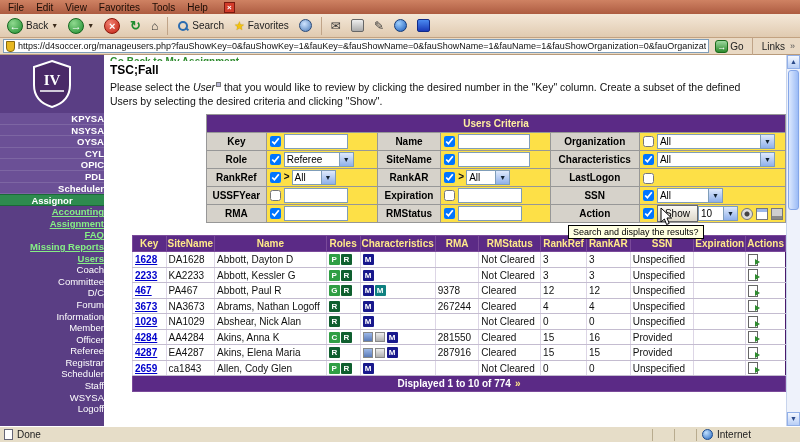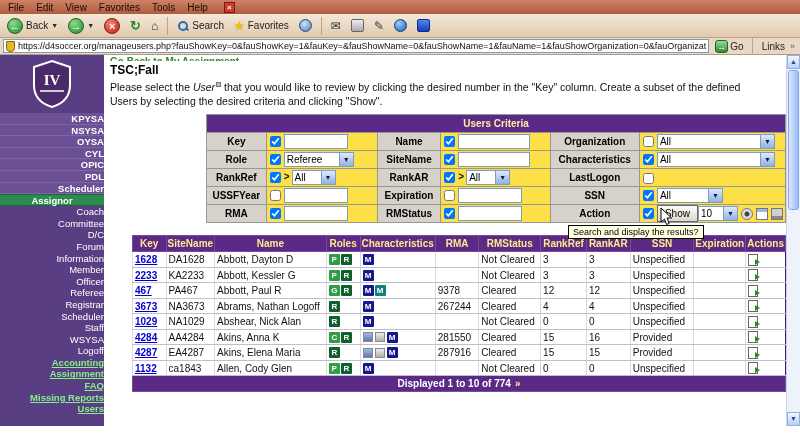--- a/index.html
+++ b/index.html
@@ -191,41 +191,41 @@
       <div id="side-top">
           <div class="side-item boxed">KPYSA</div>
           <div class="side-item boxed">NSYSA</div>
           <div class="side-item boxed">OYSA</div>
           <div class="side-item boxed">CYL</div>
           <div class="side-item boxed">OPIC</div>
           <div class="side-item boxed">PDL</div>
           <div class="side-item boxed">Scheduler</div>
         </div>
       <div class="assignor">Assignor</div>
+      <div id="side-sub">
+          <div class="side-item sub">Accounting</div>
+          <div class="side-item sub">Assignment</div>
+          <div class="side-item sub">FAQ</div>
+          <div class="side-item sub">Missing Reports</div>
+          <div class="side-item sub">Users</div>
+        </div>
       <div id="side-bottom">
           <div class="side-item">Coach</div>
           <div class="side-item">Committee</div>
           <div class="side-item">D/C</div>
           <div class="side-item">Forum</div>
           <div class="side-item">Information</div>
           <div class="side-item">Member</div>
           <div class="side-item">Officer</div>
           <div class="side-item">Referee</div>
           <div class="side-item">Registrar</div>
           <div class="side-item">Scheduler</div>
           <div class="side-item">Staff</div>
           <div class="side-item">WSYSA</div>
           <div class="side-item">Logoff</div>
-        </div>
-      <div id="side-sub">
-          <div class="side-item sub">Accounting</div>
-          <div class="side-item sub">Assignment</div>
-          <div class="side-item sub">FAQ</div>
-          <div class="side-item sub">Missing Reports</div>
-          <div class="side-item sub">Users</div>
         </div>
     </div>
 
     <div class="main">
       <div class="clip-link">
         <span>Go Back to My Assignment</span>
       </div>
       <div class="page-title">TSC;Fall</div>
       <div class="intro">
         <span>Please select the </span><span class="u">User</span><span class="sup-ic"></span><span> that you would like to review by clicking the desired number in the "Key" column. Create a subset of the defined Users by selecting the desired criteria and clicking "Show".</span>
@@ -439,21 +439,21 @@
               <td><span class="cicon photo"></span><span class="cicon"></span><span class="badge b-M">M</span></td>
               <td>287916</td>
               <td>Cleared</td>
               <td>15</td>
               <td>15</td>
               <td>Provided</td>
               <td></td>
               <td><span class="aicon"></span></td>
             </tr>
             <tr class="drow">
-              <td><a class="key-link" href="#">1132</a></td>
+              <td><a class="key-link" href="#">2659</a></td>
               <td>ca1843</td>
               <td>Allen, Cody Glen</td>
               <td><span class="badge b-P">P</span><span class="badge b-R">R</span></td>
               <td><span class="badge b-M">M</span></td>
               <td></td>
               <td>Not Cleared</td>
               <td>0</td>
               <td>0</td>
               <td>Unspecified</td>
               <td></td>
@@ -467,13 +467,25 @@
     </div>
   </div>
 
   <div class="vscroll">
     <div class="sbtn">▲</div>
     <div class="sthumb"></div>
     <div class="strack"></div>
     <div class="sbtn">▼</div>
   </div>
 
+  <div class="statusbar">
+    <div class="sb-left">
+      <span class="doc-ic"></span>
+      <span>Done</span>
+    </div>
+    <div class="sb-small"></div>
+    <div class="sb-small"></div>
+    <div class="sb-net">
+      <span class="globe"></span>
+      <span>Internet</span>
+    </div>
+  </div>
 </div>
 
 </body></html>

